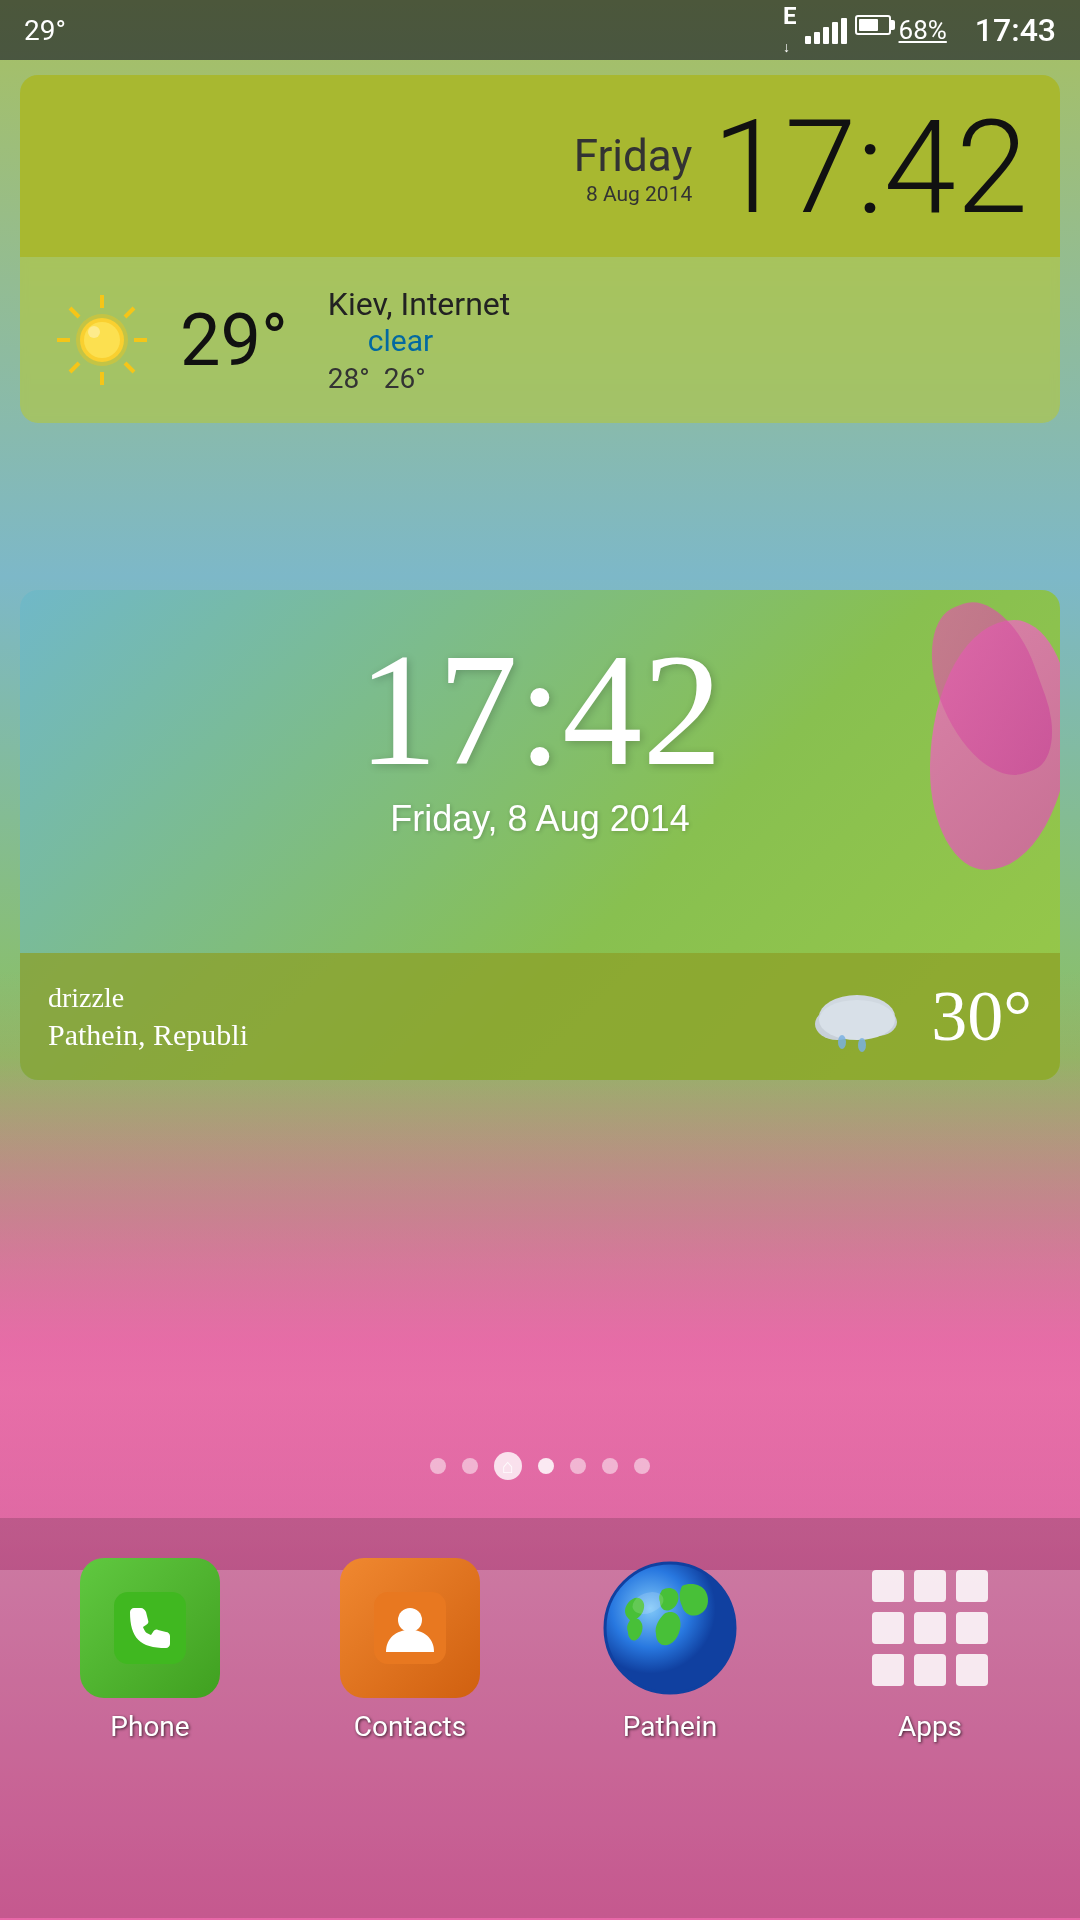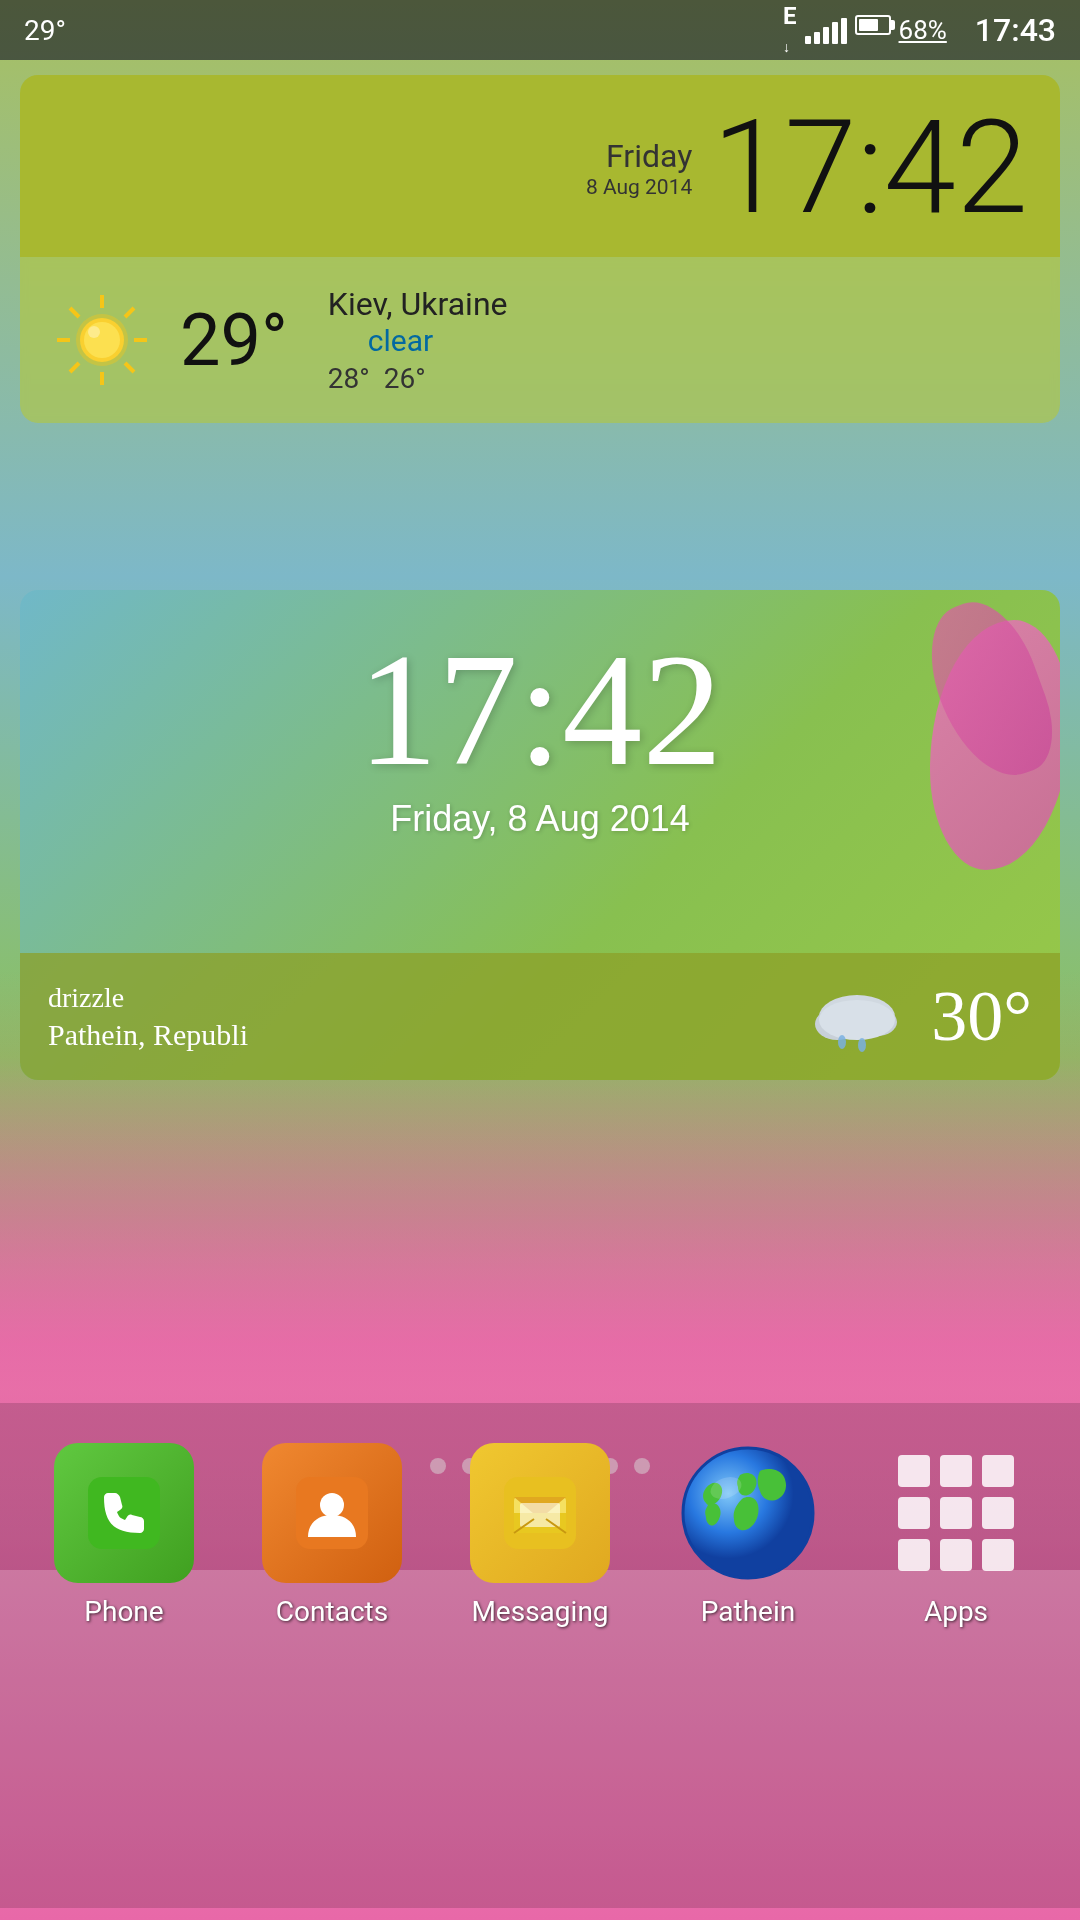--- a/index.html
+++ b/index.html
@@ -127,21 +127,21 @@
       align-items: center;
       justify-content: flex-end;
     }
 
     .widget-1-date {
       text-align: right;
       margin-right: 20px;
     }
 
     .widget-1-day {
-      font-size: 32px;
+      font-size: 44px;
       color: #333;
       font-weight: 400;
     }
 
     .widget-1-full-date {
       font-size: 21px;
       color: #333;
     }
 
     .widget-1-time {
@@ -268,24 +268,24 @@
     .page-dot {
       width: 16px;
       height: 16px;
       border-radius: 50%;
       background: rgba(255,255,255,0.5);
     }
 
     
     .dock {
       position: absolute;
-      bottom: 12px;
+      bottom: 2px;
       left: 0;
       right: 0;
-      height: 505px;
+      height: 400px;
       display: flex;
       align-items: flex-start;
       justify-content: space-around;
       padding: 40px 20px 0;
       background: rgba(0,0,0,0.15);
       z-index: 10;
     }
 
     .dock-item {
       display: flex;
@@ -423,21 +423,21 @@
       <circle cx="50" cy="50" r="26" fill="#f5c518" opacity="0.4"></circle>
 
       <circle cx="50" cy="50" r="22" fill="#f9d030"></circle>
       <circle cx="50" cy="50" r="18" fill="#fce050"></circle>
 
       <circle cx="42" cy="42" r="6" fill="#fff" opacity="0.35"></circle>
     </svg>
 
     <div class="widget-1-temp">29°</div>
     <div class="widget-1-weather-info">
-      <div class="widget-1-city">Kiev, Ukraine</div>
+      <div class="widget-1-city">Kiev, Internet</div>
       <div class="widget-1-condition">clear</div>
       <div class="widget-1-hi-lo">
         <span>28°</span>&nbsp;&nbsp;<span>26°</span>
       </div>
     </div>
   </div>
 </div>
 
 <div class="widget-2">
 
@@ -495,38 +495,20 @@
     <div class="dock-icon icon-contacts">
       <svg width="72" height="72" viewBox="0 0 72 72">
         <rect width="72" height="72" rx="14" fill="#e87820"></rect>
         <circle cx="36" cy="28" r="12" fill="#fff"></circle>
         <path d="M12 60 C12 46 22 38 36 38 C50 38 60 46 60 60 Z" fill="#fff"></path>
       </svg>
     </div>
     <span class="dock-label">Contacts</span>
   </div>
 
-  <div class="dock-item">
-    <div class="dock-icon icon-messaging">
-      <svg width="72" height="72" viewBox="0 0 72 72">
-        <rect width="72" height="72" rx="14" fill="#e8c020"></rect>
-
-        <rect x="10" y="20" width="52" height="36" rx="4" fill="#f5e060"></rect>
-
-        <path d="M10 20 L36 42 L62 20 Z" fill="#e0a820"></path>
-
-        <rect x="10" y="36" width="52" height="20" rx="0 0 4 4" fill="#e8c820"></rect>
-
-        <rect x="16" y="26" width="40" height="24" rx="2" fill="#fff" opacity="0.6"></rect>
-
-        <path d="M10 56 L30 42 M62 56 L42 42" stroke="#c89810" stroke-width="2" fill="none"></path>
-      </svg>
-    </div>
-    <span class="dock-label">Messaging</span>
-  </div>
 
   <div class="dock-item">
     <div class="dock-icon icon-internet" style="background:transparent;">
       <svg width="140" height="140" viewBox="0 0 140 140">
 
         <circle cx="70" cy="70" r="65" fill="#1a60d0"></circle>
 
         <circle cx="70" cy="70" r="65" fill="url(#globe-grad)"></circle>
         <defs>
           <radialGradient id="globe-grad" cx="35%" cy="35%">

